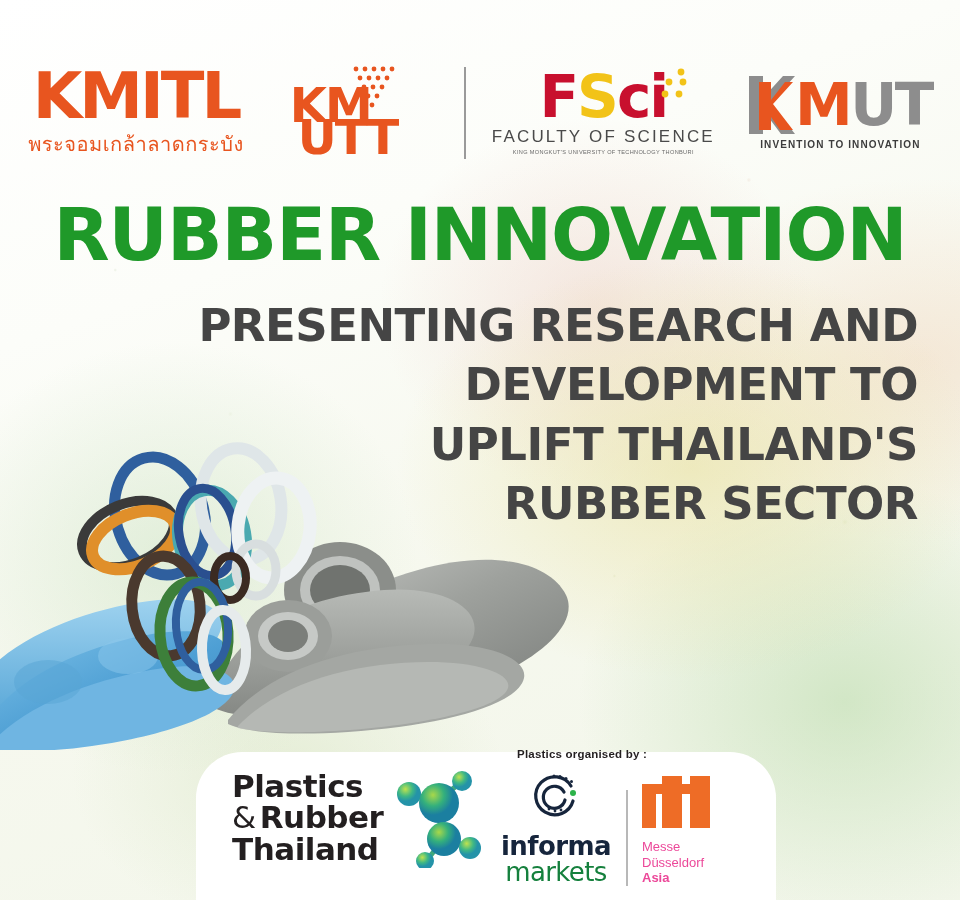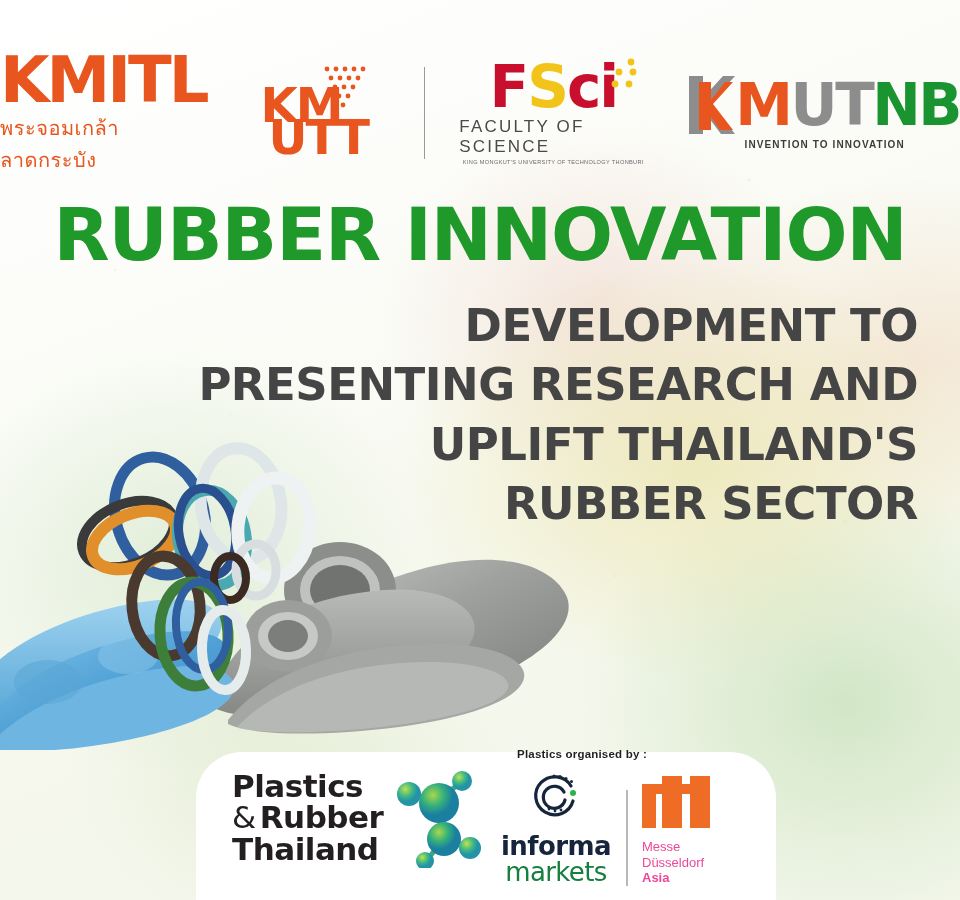--- a/index.html
+++ b/index.html
@@ -44,21 +44,21 @@
   }
 
   
   .logo-strip {
     position: absolute;
     top: 52px; left: 0; right: 0;
     height: 122px;
     display: flex;
     align-items: center;
     justify-content: center;
-    gap: 8px;
+    gap: 0px;
   }
   .logo-cell { display: flex; flex-direction: column; align-items: center; }
 
   
   .kmitl { margin-right: 44px; }
   .kmitl-word {
     font-size: 64px; font-weight: 700; letter-spacing: -3px;
     color: #E8551F; line-height: .95;
     font-family: "DejaVu Sans", sans-serif;
   }
@@ -263,31 +263,30 @@
     <div class="logo-cell kmutnb">
       <div class="kmutnb-word">
         <span style="position:relative;display:inline-block;width:46px;height:58px;">
           <svg width="46" height="58" viewBox="0 0 46 58">
             <polygon points="0,0 14,0 14,22 34,0 46,0 22,27 46,58 32,58 14,34 14,58 0,58" fill="#8d8d8d"></polygon>
             <polygon points="10,6 22,6 22,24 36,6 44,6 24,28 44,54 31,54 22,41 22,54 10,54" fill="#E8551F"></polygon>
           </svg>
         </span>
         <span class="kmutnb-orange">M</span>
         <span class="kmutnb-grey">UT</span>
-        <span class="kmutnb-green">NB</span>
       </div>
       <div class="kmutnb-tag">INVENTION TO INNOVATION</div>
     </div>
   </div>
 
   <div class="headline">RUBBER INNOVATION</div>
 
   <div class="subhead">
+    <div>PRESENTING RESEARCH AND</div>
     <div>DEVELOPMENT TO</div>
-    <div>PRESENTING RESEARCH AND</div>
     <div>UPLIFT THAILAND'S</div>
     <div>RUBBER SECTOR</div>
   </div>
 
   <div class="photo">
     <svg width="600" height="330" viewBox="0 0 600 330">
       <defs>
         <linearGradient id="gGrey" x1="0" y1="0" x2="1" y2="1">
           <stop offset="0%" stop-color="#c9cbc8"></stop>
           <stop offset="45%" stop-color="#9ea19d"></stop>

